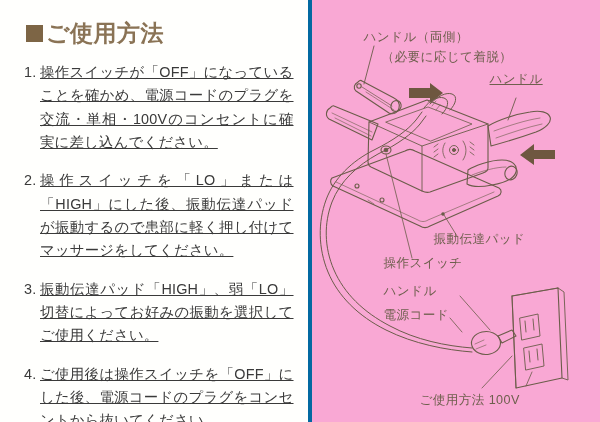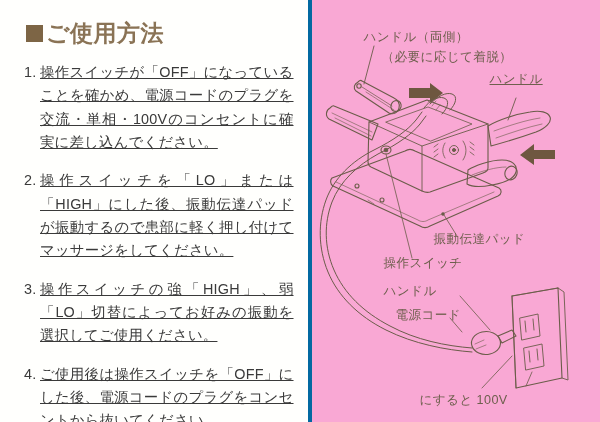--- a/index.html
+++ b/index.html
@@ -98,21 +98,21 @@
     letter-spacing: 0.4px;
     white-space: nowrap;
     line-height: 1.25;
   }
   .lbl-handle-both   { left: 52px;  top: 30px; }
   .lbl-handle-detach { left: 70px;  top: 50px; text-align: center; }
   .lbl-handle        { left: 178px; top: 72px; text-decoration: underline; }
   .lbl-pad           { left: 122px; top: 232px; }
   .lbl-switch        { left: 72px;  top: 256px; }
   .lbl-plug          { left: 72px;  top: 284px; }
-  .lbl-cord          { left: 84px;  top: 308px; }
+  .lbl-cord          { left: 72px;  top: 308px; }
   .lbl-outlet        { left: 108px; top: 393px; }
 </style>
 </head>
 <body>
 
 <div class="page">
 
   <div class="text-panel">
 
     <div class="heading">
@@ -124,21 +124,21 @@
       <li class="step">
         <span class="step-num">1.</span>
         <span class="step-body">操作スイッチが「OFF」になっていることを確かめ、電源コードのプラグを交流・単相・100Vのコンセントに確実に差し込んでください。</span>
       </li>
       <li class="step">
         <span class="step-num">2.</span>
         <span class="step-body">操作スイッチを「LO」または「HIGH」にした後、振動伝達パッドが振動するので患部に軽く押し付けてマッサージをしてください。</span>
       </li>
       <li class="step">
         <span class="step-num">3.</span>
-        <span class="step-body">操作スイッチの強「HIGH」、弱「LO」切替によってお好みの振動を選択してご使用ください。</span>
+        <span class="step-body">振動伝達パッド「HIGH」、弱「LO」切替によってお好みの振動を選択してご使用ください。</span>
       </li>
       <li class="step">
         <span class="step-num">4.</span>
         <span class="step-body">ご使用後は操作スイッチを「OFF」にした後、電源コードのプラグをコンセントから抜いてください。</span>
       </li>
     </ol>
   </div>
 
   <div class="diagram-panel">
 
@@ -259,16 +259,16 @@
       </g>
     </svg>
 
     <div class="dlabel lbl-handle-both">ハンドル（両側）</div>
     <div class="dlabel lbl-handle-detach">（必要に応じて着脱）</div>
     <div class="dlabel lbl-handle">ハンドル</div>
     <div class="dlabel lbl-pad">振動伝達パッド</div>
     <div class="dlabel lbl-switch">操作スイッチ</div>
     <div class="dlabel lbl-plug">ハンドル</div>
     <div class="dlabel lbl-cord">電源コード</div>
-    <div class="dlabel lbl-outlet">にすると 100V</div>
+    <div class="dlabel lbl-outlet">ご使用方法 100V</div>
 
   </div>
 </div>
 
 </body></html>

